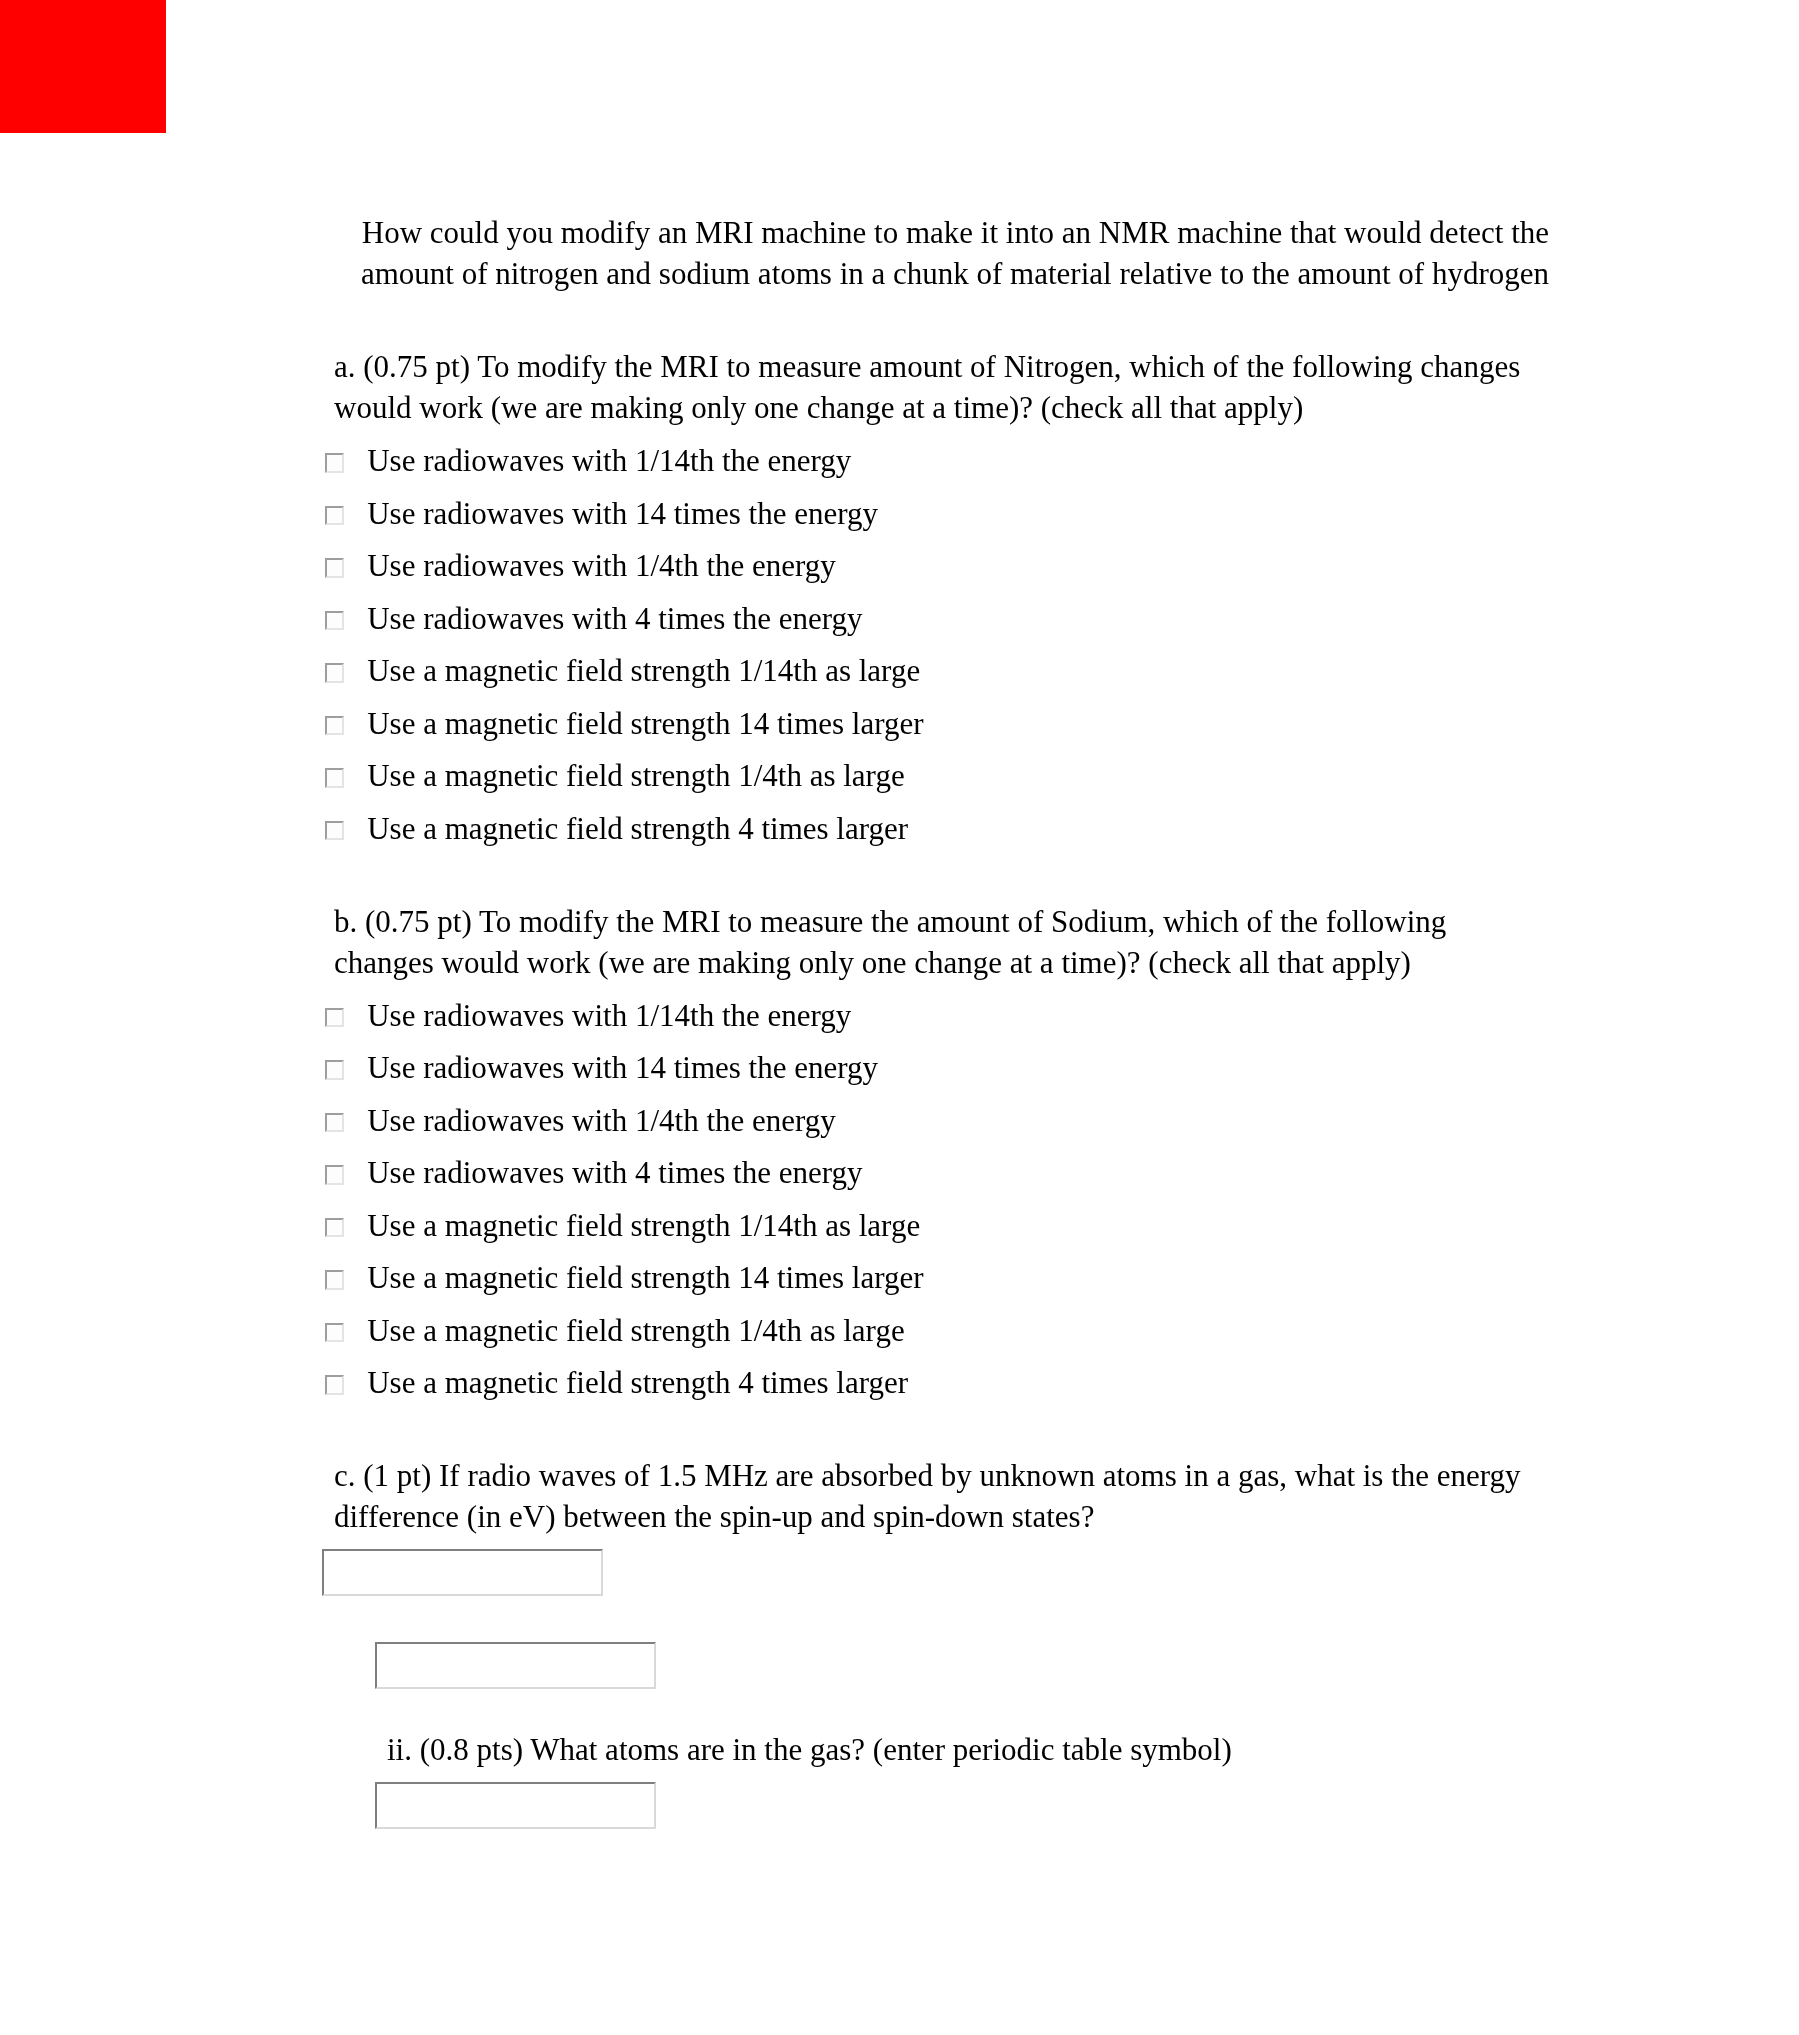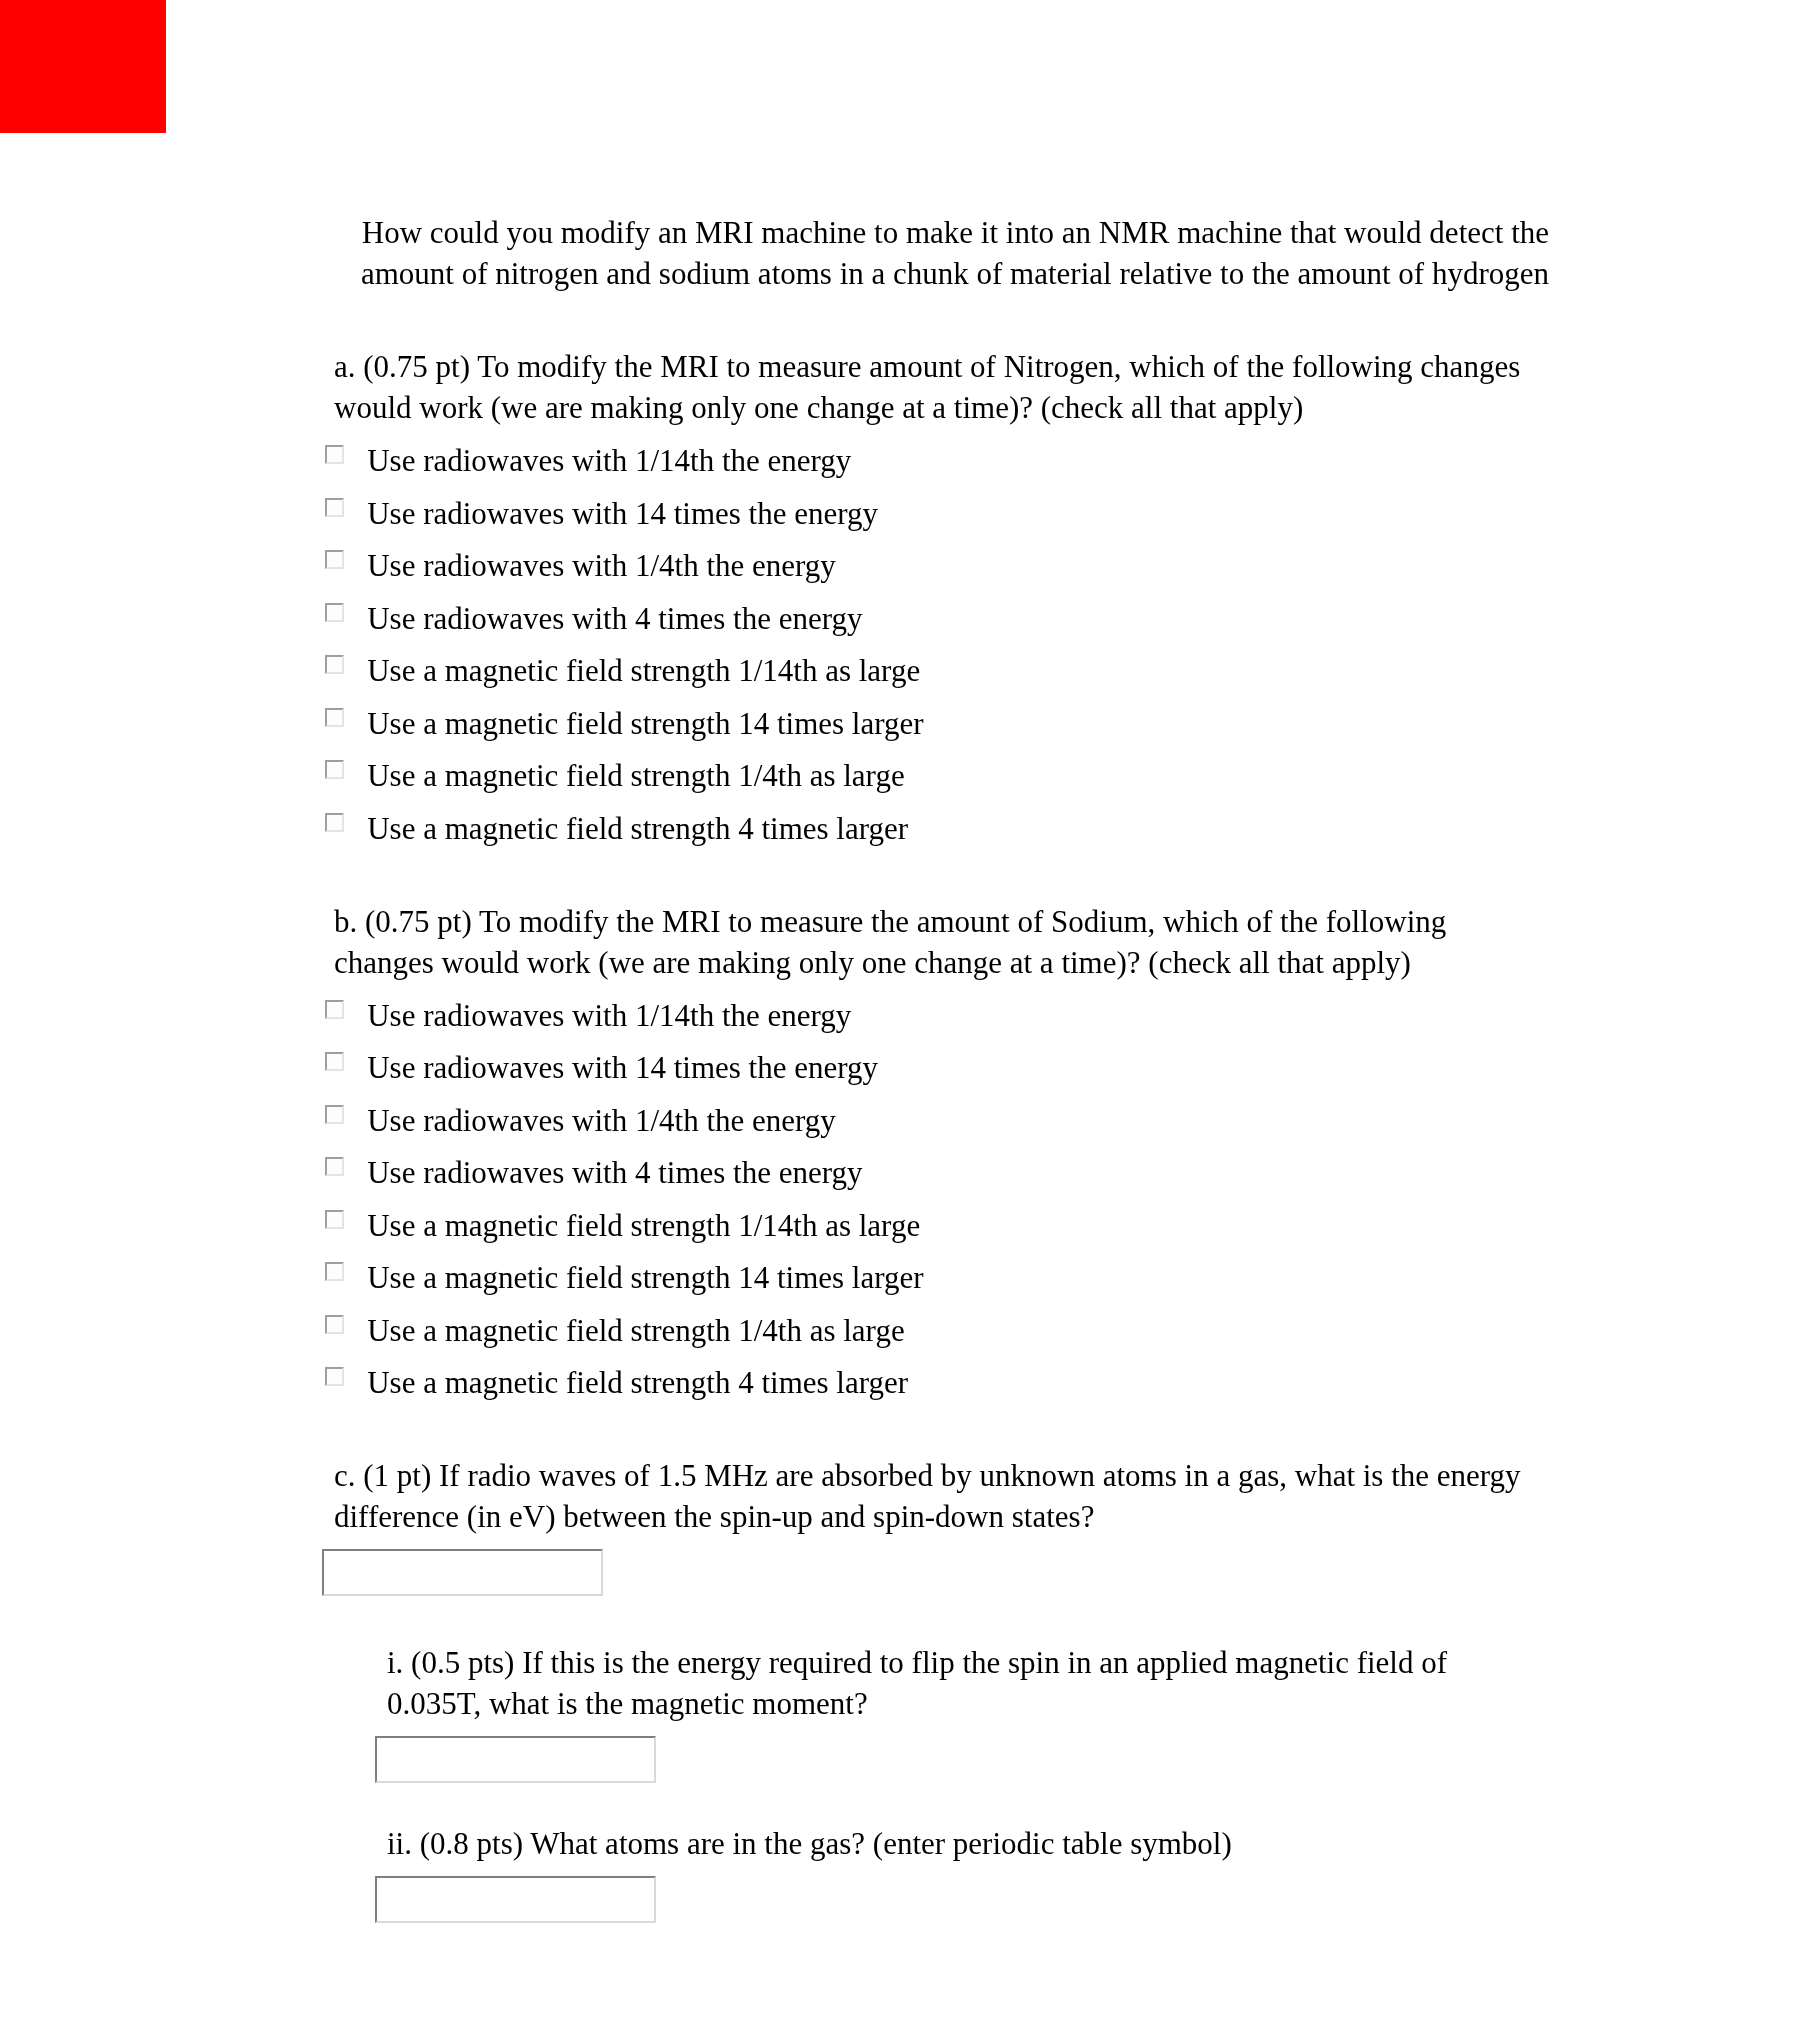--- a/index.html
+++ b/index.html
@@ -31,21 +31,21 @@
   }
   .question {
     margin-left: 322px;
     width: 1238px;
     margin-top: 52px;
   }
   .prompt { margin: 12px; }
   .options { margin-top: 7.2px; }
   .option-row {
     display: flex;
-    align-items: flex-start;
+    align-items: center;
     margin-bottom: 11.5px;
   }
   .checkbox {
     flex: 0 0 auto;
     width: 19.3px;
     height: 19.3px;
     margin: 5px 23px 0 2.9px;
     background: #fdfdfd;
     border-top: 2.1px solid #9e9e9e;
     border-left: 2.1px solid #9e9e9e;
@@ -160,21 +160,20 @@
         <span class="option-label">Use a magnetic field strength 4 times larger</span>
       </div>
     </div>
   </div>
 
   <div class="question">
     <p class="prompt">c. (1 pt) If radio waves of 1.5 MHz are absorbed by unknown atoms in a gas, what is the energy difference (in eV) between the spin-up and spin-down states?</p>
     <input type="text" class="answer-input" value="" style="">
 
     <div class="sub-question">
-      <p class="prompt">i. (0.5 pts) If this is the energy required to flip the spin in an applied magnetic field of 0.035T, what is the magnetic moment?</p>
       <input type="text" class="answer-input" value="" style="">
     </div>
 
     <div class="sub-question last">
       <p class="prompt">ii. (0.8 pts) What atoms are in the gas? (enter periodic table symbol)</p>
       <input type="text" class="answer-input" value="" style="">
     </div>
   </div>
 
 </div>

